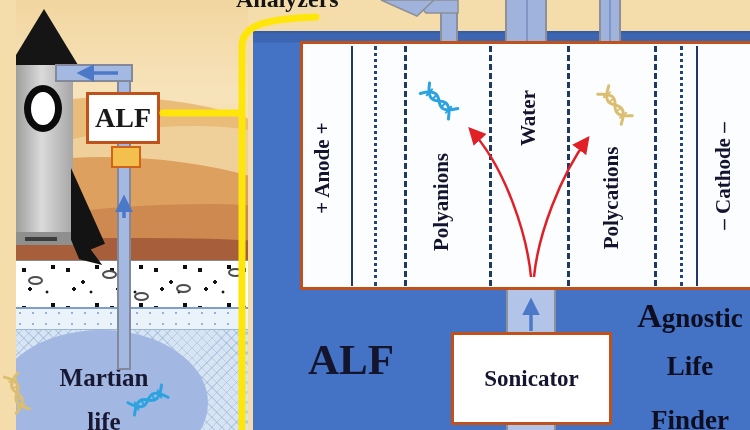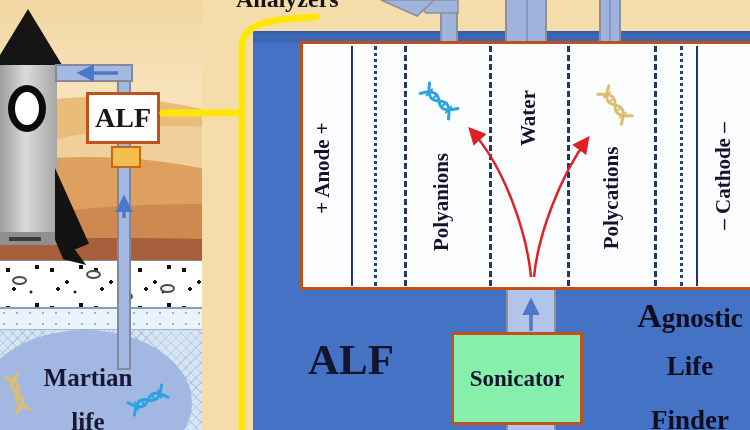--- a/index.html
+++ b/index.html
@@ -2,21 +2,21 @@
 <html><head>
 <meta charset="utf-8">
 <style>
   html,body{margin:0;padding:0;}
   .frame{position:relative;width:750px;height:430px;overflow:hidden;background:#f5dcab;
          font-family:"Liberation Serif",serif;color:#15152f;}
   .frame *{box-sizing:border-box;}
   .abs{position:absolute;}
 
   
-  .scene{position:absolute;left:0;top:0;width:202px;height:430px;overflow:hidden;}
+  .scene{position:absolute;left:16px;top:0;width:232px;height:430px;overflow:hidden;}
   .sky{position:absolute;left:0;top:0;width:253px;height:270px;
        background:linear-gradient(180deg,#f2d6a0 0%,#f7e3bb 35%,#f4d9a6 60%);}
   .dune{position:absolute;left:-40px;width:340px;}
   .dune1{top:97px;height:190px;background:#eabc7a;border-radius:45% 70% 0 0/55px 95px;}
   .dune-light{top:126px;height:150px;background:#efd09b;border-radius:65% 35% 0 0/75px 40px;}
   .dune2{top:157px;height:120px;background:#dda05f;border-radius:45% 80% 0 0/55px 85px;}
   .dune3{top:204px;height:80px;background:#cd8950;border-radius:70% 30% 0 0/40px 24px;}
   .rust{top:238px;height:26px;background:#a75e3a;border-radius:45% 55% 0 0/16px 12px;}
   .speckle{position:absolute;left:0;top:260px;width:253px;height:47px;background-color:#ffffff;
     background-image:
@@ -79,21 +79,21 @@
   
   .tpipe{top:0;height:46px;background:#9fb3dd;border:2px solid #8d9096;border-top:none;border-bottom:none;}
   .tpipe-a{left:440px;width:18px;}
   .tpipe-b{left:505px;width:42px;}
   .tpipe-c{left:599px;width:22px;}
   .tpipe-seam{top:0;height:46px;width:1.5px;background:#7e95c8;}
 
   
   .pipe-sonic{left:506px;top:288px;width:50px;height:142px;background:#b2c4e8;
     border:2px solid #8d9096;border-top:none;border-bottom:none;}
-  .sonicator{left:451px;top:332px;width:132px;height:93px;background:#86efac;border:3.5px solid #c0511b;
+  .sonicator{left:451px;top:332px;width:161px;height:93px;background:#ffffff;border:3.5px solid #c0511b;
     display:flex;align-items:center;justify-content:center;font-size:23px;font-weight:700;color:#15152f;}
 
   
   .alf-big{left:301px;top:338px;width:100px;text-align:center;font-size:43px;font-weight:700;
     color:#14142c;line-height:1;}
   .fullname{left:628px;width:124px;text-align:center;font-size:27px;font-weight:700;color:#0e0e20;line-height:1;}
   .fullname-1{top:299px;}
   .fullname-1::first-letter{font-size:34px;}
   .fullname-2{top:353px;}
   .fullname-3{top:407px;}

